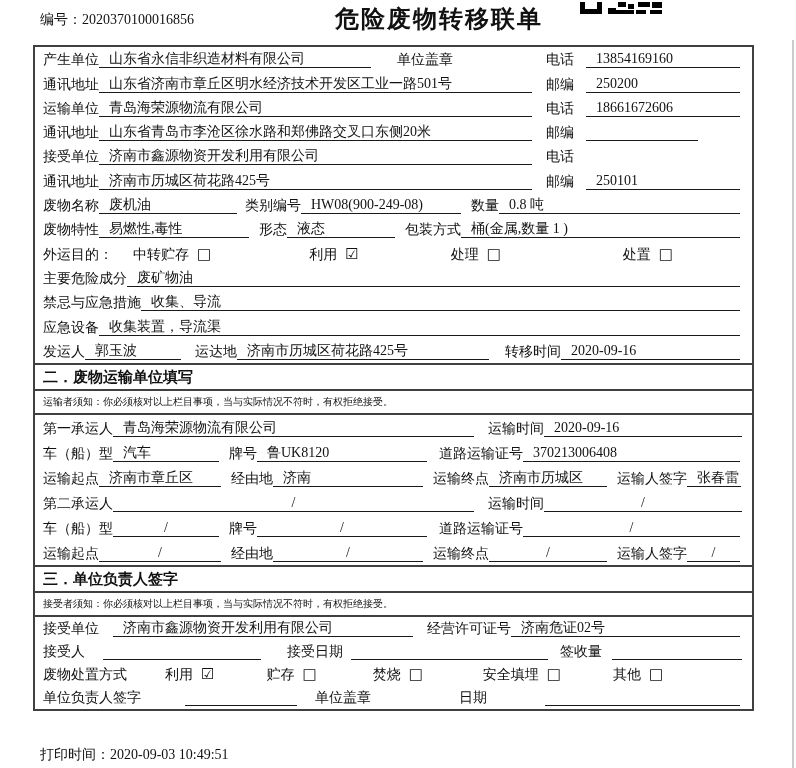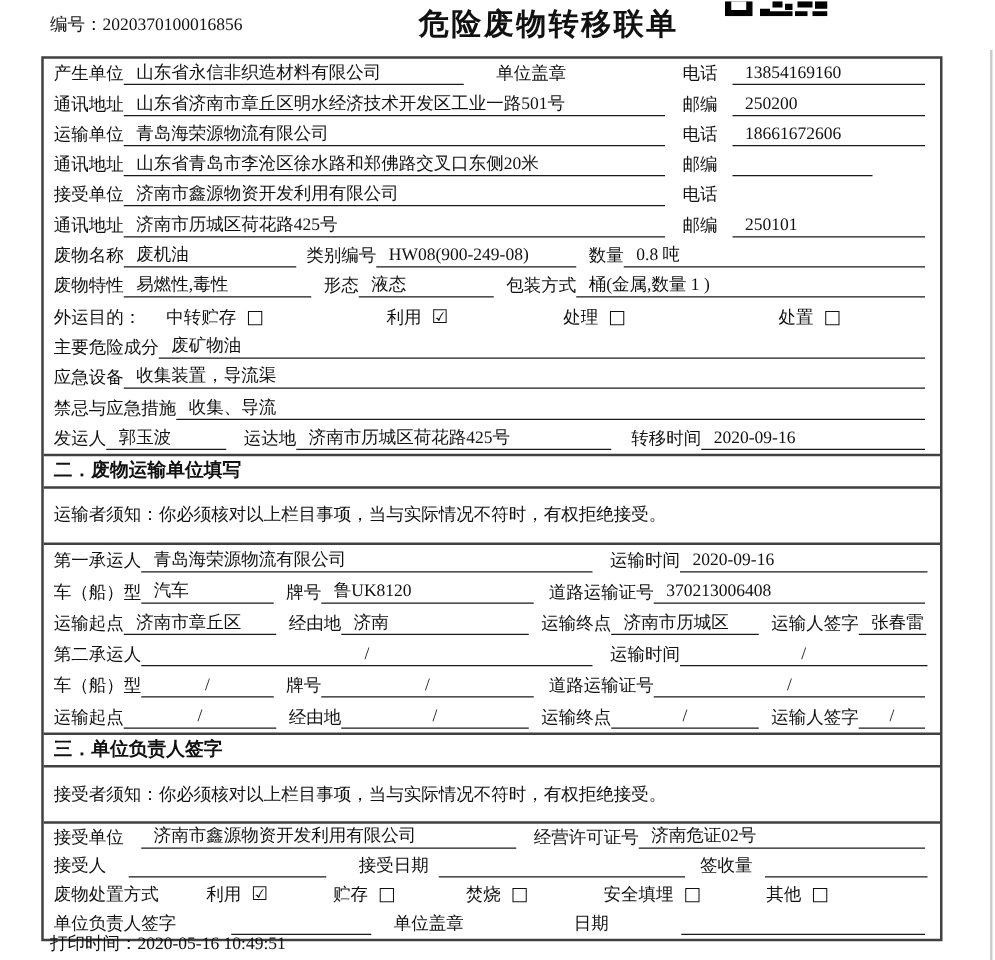--- a/index.html
+++ b/index.html
@@ -14,21 +14,21 @@
     text-align:center;font-size:24px;font-weight:bold;letter-spacing:2px;}
   .qr{position:absolute;left:580px;top:0;}
   .page-edge{position:absolute;right:2px;top:40px;bottom:0;width:2px;background:#cccccc;}
 
   .form{position:absolute;left:33px;top:45px;width:721px;box-sizing:border-box;
     border:2px solid #404040;background:#fff;}
   .section{box-sizing:border-box;}
   .section + .section{border-top:2px solid #404040;}
   .sec-hd{font-weight:bold;font-size:15px;height:26px;line-height:24px;padding-left:8px;
     border-bottom:2px solid #404040;box-sizing:border-box;}
-  .notice{height:45px;display:flex;align-items:center;padding-left:8px;font-size:14px;
+  .notice{height:24px;display:flex;align-items:center;padding-left:8px;font-size:10px;
     border-bottom:2px solid #404040;box-sizing:border-box;text-align:right;}
   .row{display:flex;align-items:flex-end;box-sizing:border-box;
     padding:0 10px 3px 8px;font-size:14px;line-height:17px;}
   .s1 .row{height:24.3px;}
   .s2 .row{height:25.1px;}
   .s3 .row{height:23px;}
   .lbl{white-space:nowrap;flex:none;}
   .u{border-bottom:1px solid #1a1a1a;white-space:nowrap;min-height:17px;
     padding:0 2px 0 10px;box-sizing:border-box;flex:none;}
   .u.c{text-align:center;padding:0;}
@@ -157,27 +157,27 @@
       <span class="opt" style="margin-left:92px"><span>处理</span><span class="cb">□</span></span>
       <span class="opt" style="margin-left:122px"><span>处置</span><span class="cb">□</span></span>
     </div>
 
     <div class="row">
       <span class="lbl">主要危险成分</span>
       <span class="u grow">废矿物油</span>
     </div>
 
     <div class="row">
+      <span class="lbl">禁忌与应急措施</span>
+      <span class="u grow">收集、导流</span>
+    </div>
+
+    <div class="row">
       <span class="lbl">应急设备</span>
       <span class="u grow">收集装置，导流渠</span>
-    </div>
-
-    <div class="row">
-      <span class="lbl">禁忌与应急措施</span>
-      <span class="u grow">收集、导流</span>
     </div>
 
     <div class="row">
       <span class="lbl">发运人</span>
       <span class="u" style="width:96px">郭玉波</span>
       <span class="lbl" style="margin-left:14px">运达地</span>
       <span class="u" style="width:252px">济南市历城区荷花路425号</span>
       <span class="lbl" style="margin-left:16px">转移时间</span>
       <span class="u grow">2020-09-16</span>
     </div>
@@ -274,15 +274,15 @@
     <div class="row">
       <span class="lbl">单位负责人签字</span>
       <span class="u" style="width:112px;margin-left:44px"></span>
       <span class="lbl" style="margin-left:18px">单位盖章</span>
       <span class="lbl" style="margin-left:88px">日期</span>
       <span class="u grow" style="margin-left:58px"></span>
     </div>
   </div>
 </div>
 
-<div class="foot"><span>打印时间：</span><span>2020-05-16 10:49:51</span></div>
+<div class="foot"><span>打印时间：</span><span>2020-09-03 10:49:51</span></div>
 
 <div class="page-edge"></div>
 
 </body></html>

